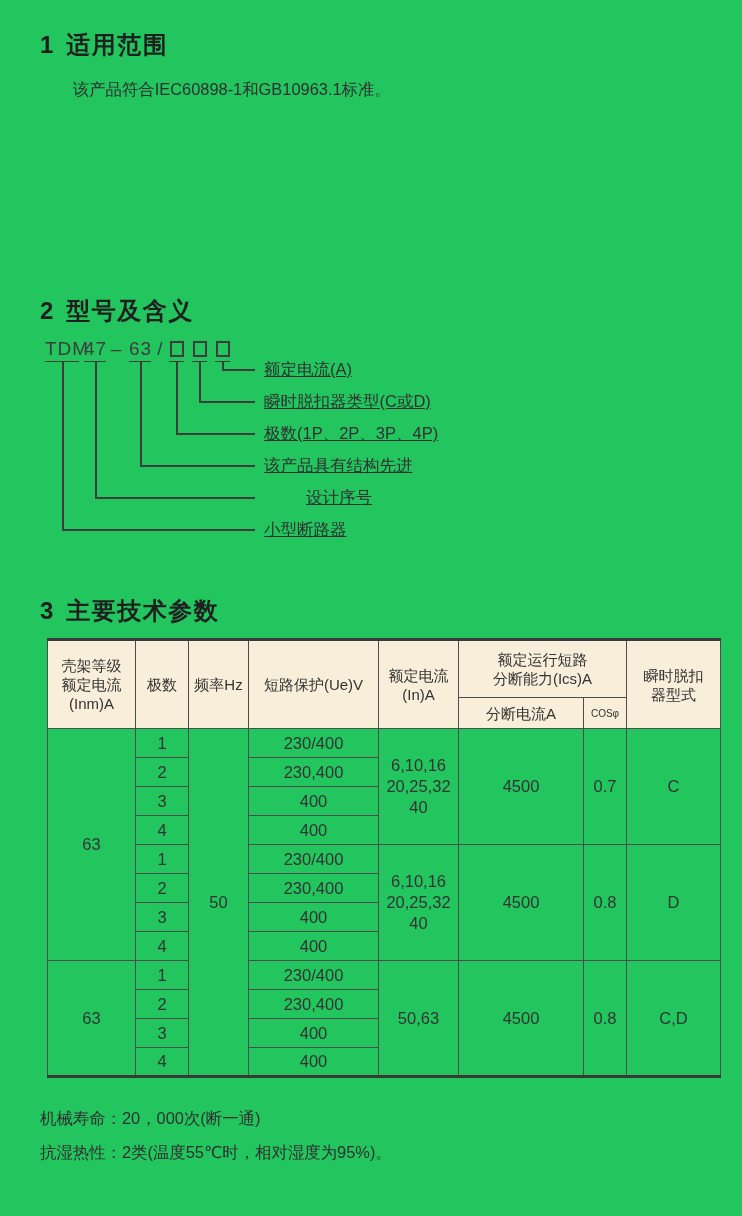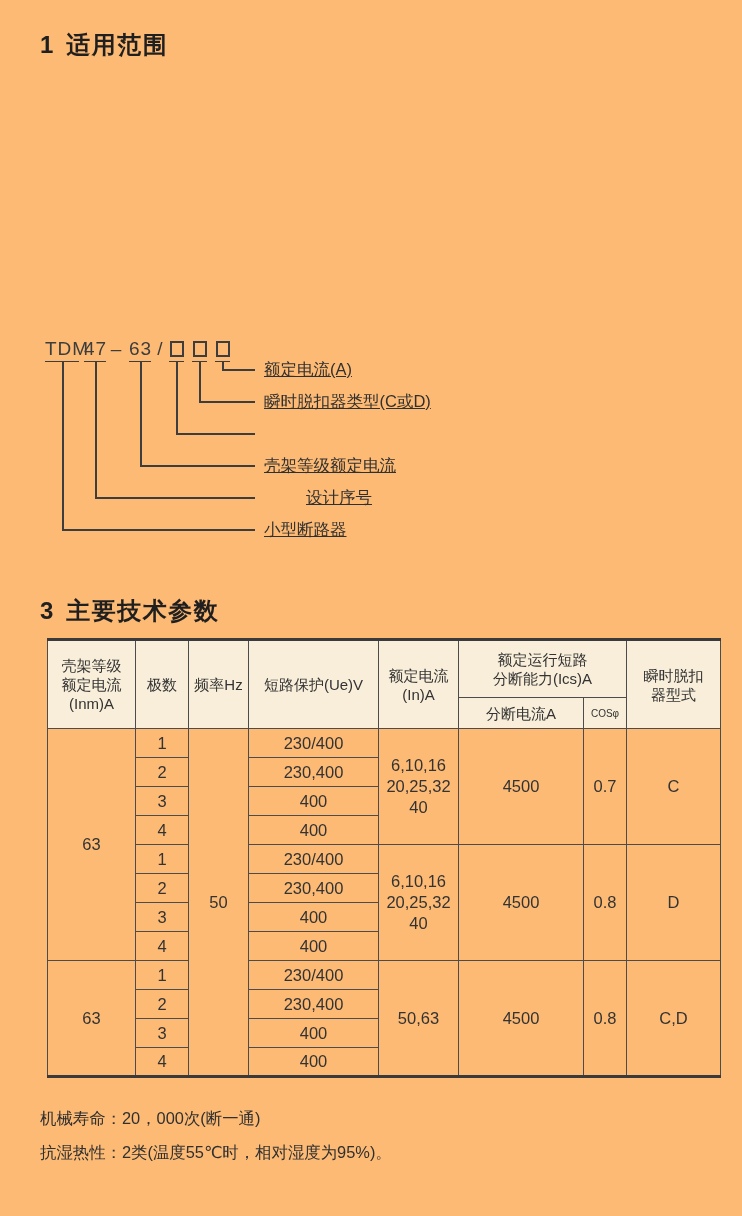--- a/index.html
+++ b/index.html
@@ -1,18 +1,18 @@
 <!DOCTYPE html>
 <html><head>
 <meta charset="utf-8">
 <style>
   html,body { margin:0; padding:0; background:#e8e8e8; }
   .page {
     position:relative; width:742px; height:1216px; margin:0 auto;
-    background:#fdba74; overflow:hidden;
+    background:#22c55e; overflow:hidden;
     font-family:"Liberation Sans","DejaVu Sans",sans-serif;
     color:#2e2e2e;
   }
   
   .sec-heading {
     position:absolute; left:40px; margin:0;
     font-size:24px; font-weight:bold; color:#1f1f1f;
     letter-spacing:1.5px; line-height:28px; white-space:nowrap;
   }
   .sec-heading .num { margin-right:13px; letter-spacing:0; }
@@ -70,22 +70,26 @@
 </style>
 </head>
 <body>
 
 <div class="page">
 
   <h2 class="sec-heading" style="top:31px;">
     <span class="num">1</span><span>适用范围</span>
   </h2>
   <div class="body-text">
+    <p>该产品符合IEC60898-1和GB10963.1标准。</p>
   </div>
 
+  <h2 class="sec-heading" style="top:297px;">
+    <span class="num">2</span><span>型号及含义</span>
+  </h2>
 
   <div class="diagram">
 
     <span class="mpart" style="left:5px;width:34px;">TDM</span>
     <span class="mpart" style="left:44px;width:22px;">47</span>
     <span class="mplain" style="left:70px;width:12px;">–</span>
     <span class="mpart" style="left:89px;width:22px;">63</span>
     <span class="mplain" style="left:115px;width:10px;">/</span>
     <span class="mpart" style="left:129px;width:15px;"><span class="sq"></span></span>
     <span class="mpart" style="left:152px;width:15px;"><span class="sq"></span></span>
@@ -100,21 +104,22 @@
 
     <div class="hline" style="left:182px;top:31px;width:33px;"></div>
     <div class="hline" style="left:159px;top:63px;width:56px;"></div>
     <div class="hline" style="left:136px;top:95px;width:79px;"></div>
     <div class="hline" style="left:100px;top:127px;width:115px;"></div>
     <div class="hline" style="left:55px;top:159px;width:160px;"></div>
     <div class="hline" style="left:22px;top:191px;width:193px;"></div>
 
     <div class="dlabel" style="top:21px;">额定电流(A)</div>
     <div class="dlabel" style="top:53px;">瞬时脱扣器类型(C或D)</div>
-    <div class="dlabel" style="top:117px;">壳架等级额定电流</div>
+    <div class="dlabel" style="top:85px;">极数(1P、2P、3P、4P)</div>
+    <div class="dlabel" style="top:117px;">该产品具有结构先进</div>
     <div class="dlabel" style="top:149px;margin-left:42px;">设计序号</div>
     <div class="dlabel" style="top:181px;">小型断路器</div>
   </div>
 
   <h2 class="sec-heading" style="top:597px;">
     <span class="num">3</span><span>主要技术参数</span>
   </h2>
 
   <table class="params">
     <colgroup>

